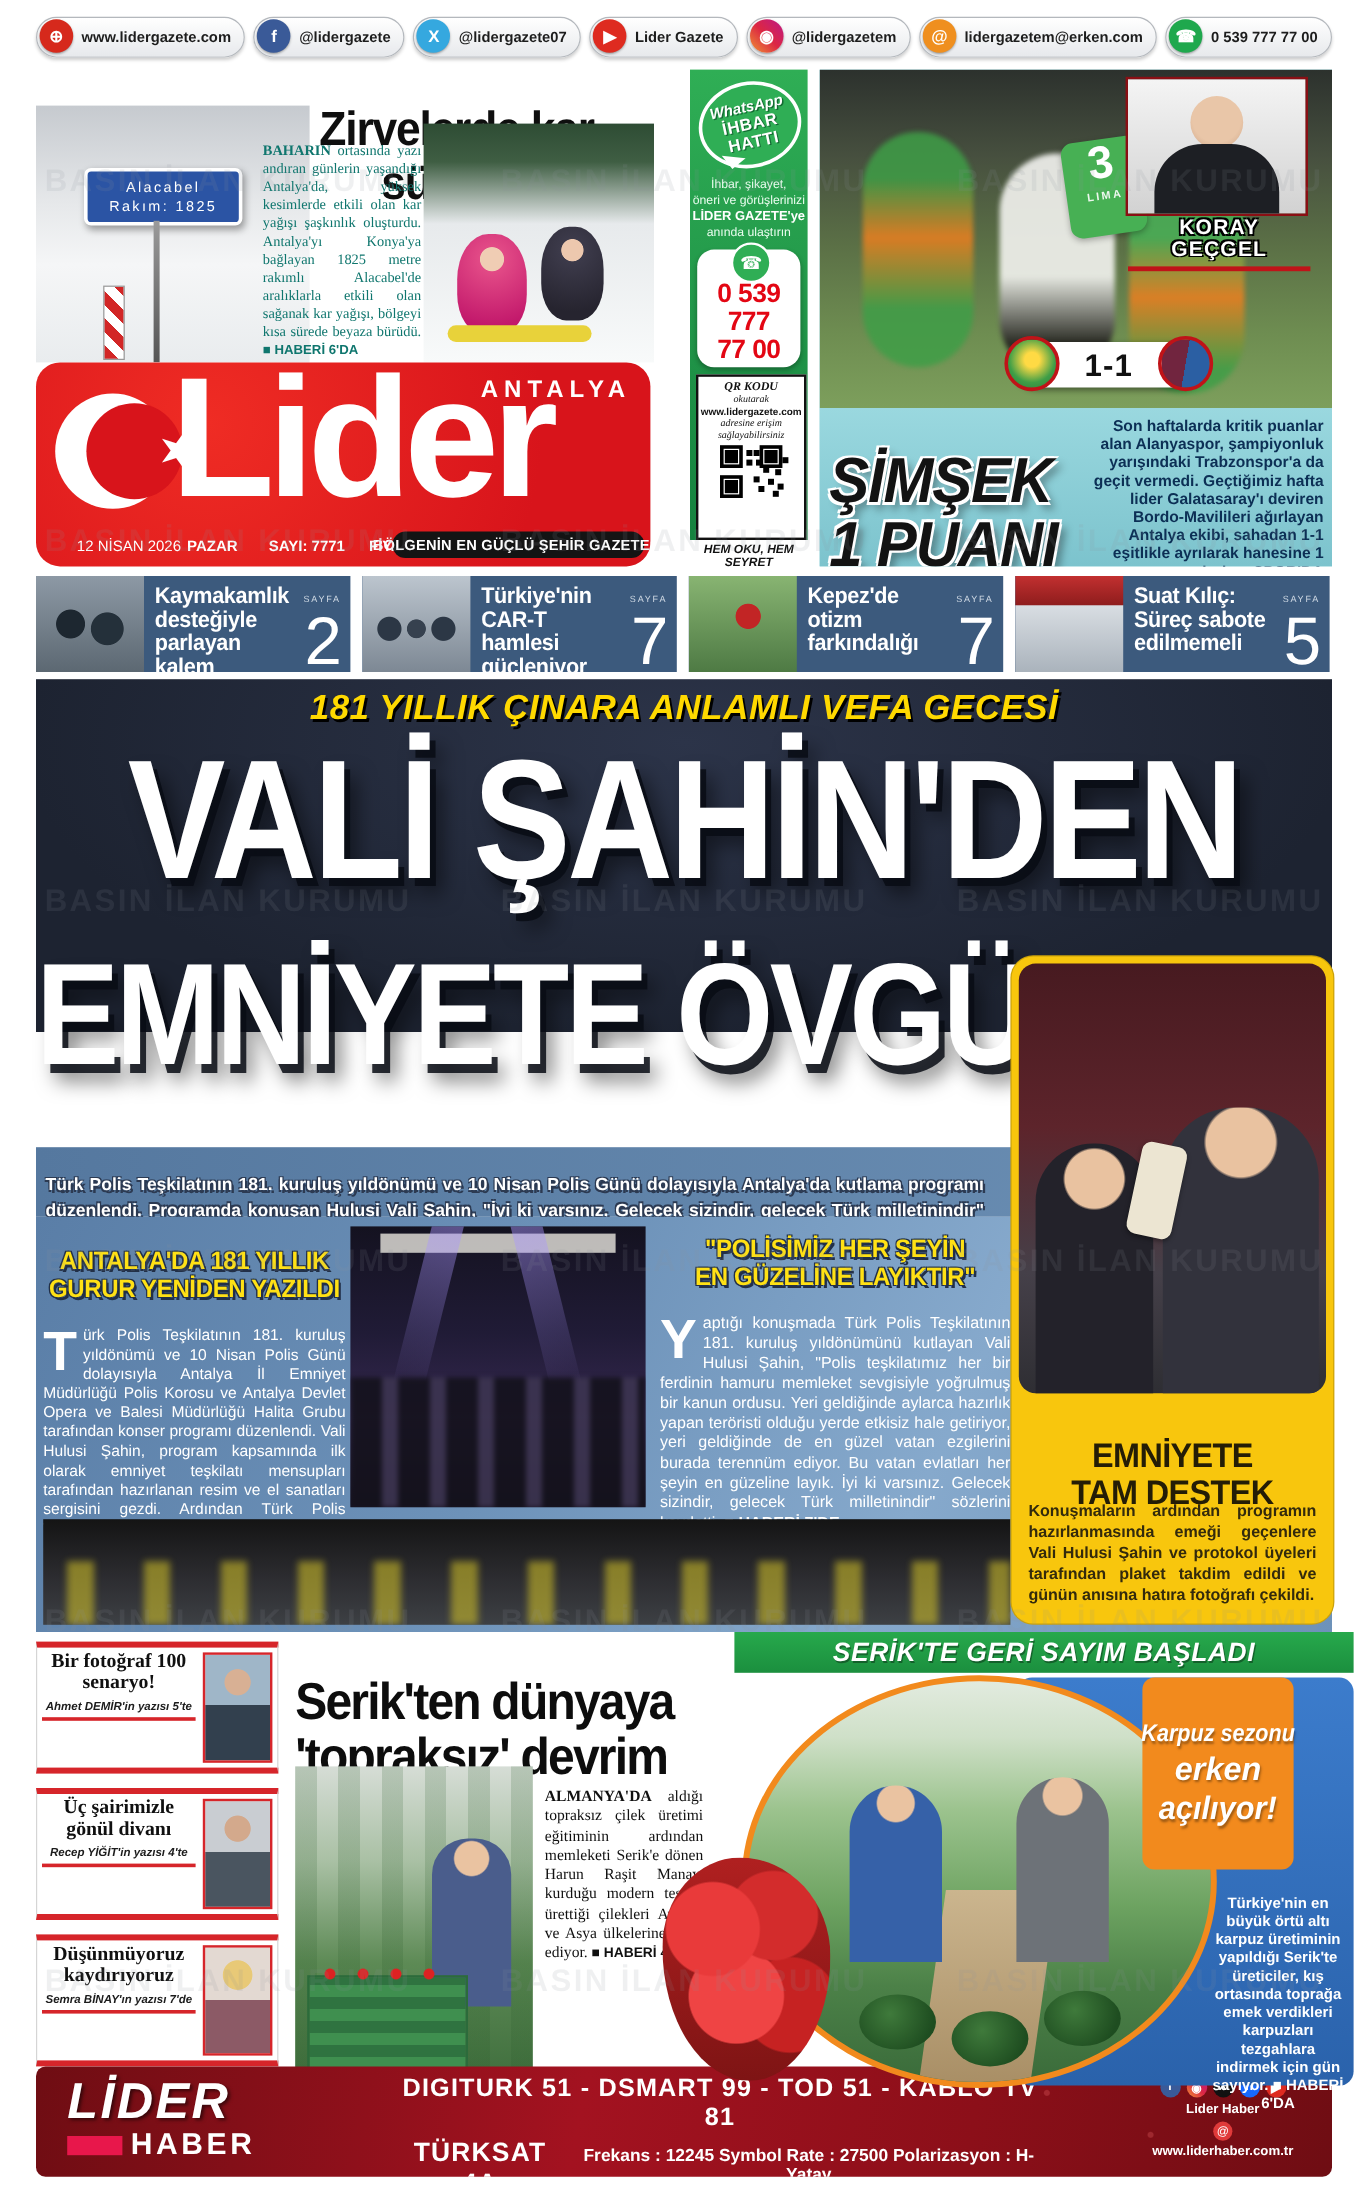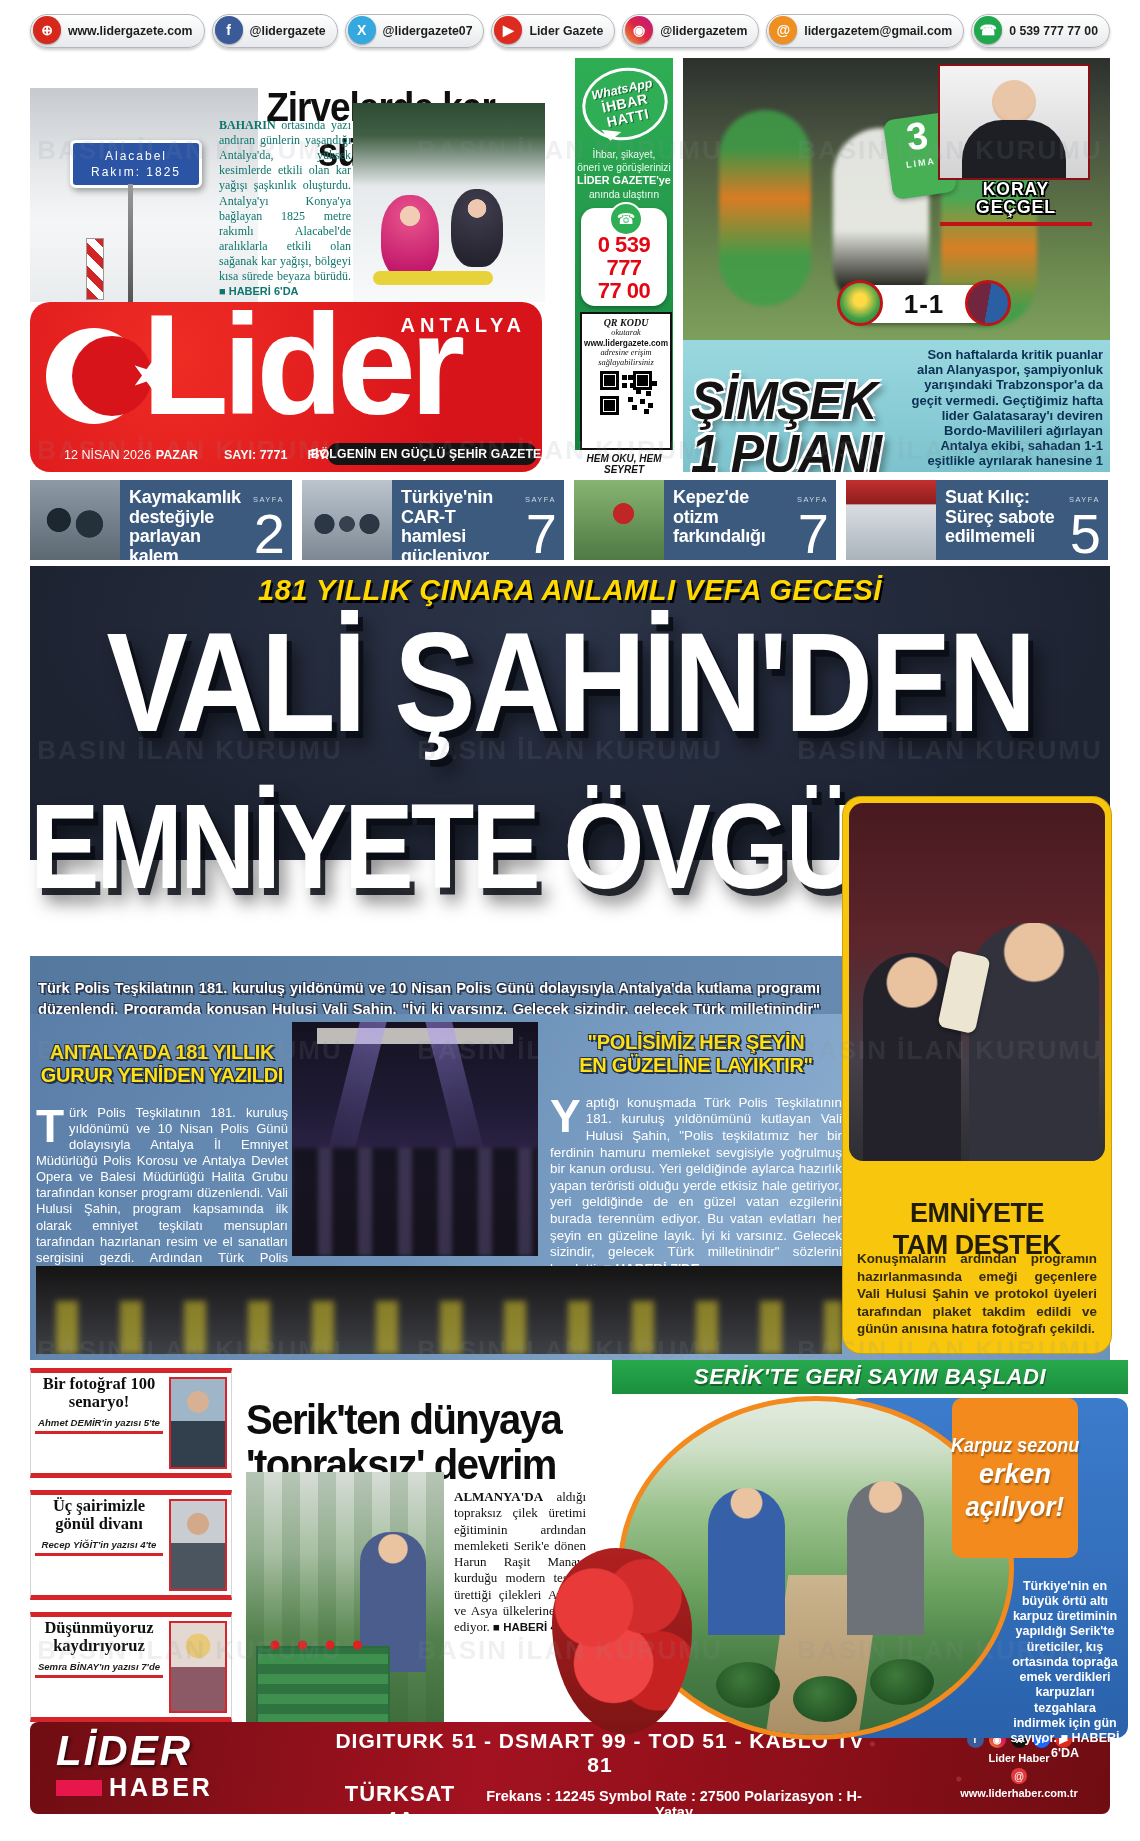--- a/index.html
+++ b/index.html
@@ -358,21 +358,21 @@
     <div class="pill">
       <span class="pic i-yt">▶</span>
       <span class="plabel">Lider Gazete</span>
     </div>
     <div class="pill">
       <span class="pic i-ig">◉</span>
       <span class="plabel">@lidergazetem</span>
     </div>
     <div class="pill">
       <span class="pic i-at">@</span>
-      <span class="plabel">lidergazetem@gmail.com</span>
+      <span class="plabel">lidergazetem@erken.com</span>
     </div>
     <div class="pill">
       <span class="pic i-wa">☎</span>
       <span class="plabel">0 539 777 77 00</span>
     </div>
   </header>
 
   <h2 class="snow-headline">Zirvelerde kar sürprizi</h2>
   <div class="snow-photo-left">
     <div class="sign">

